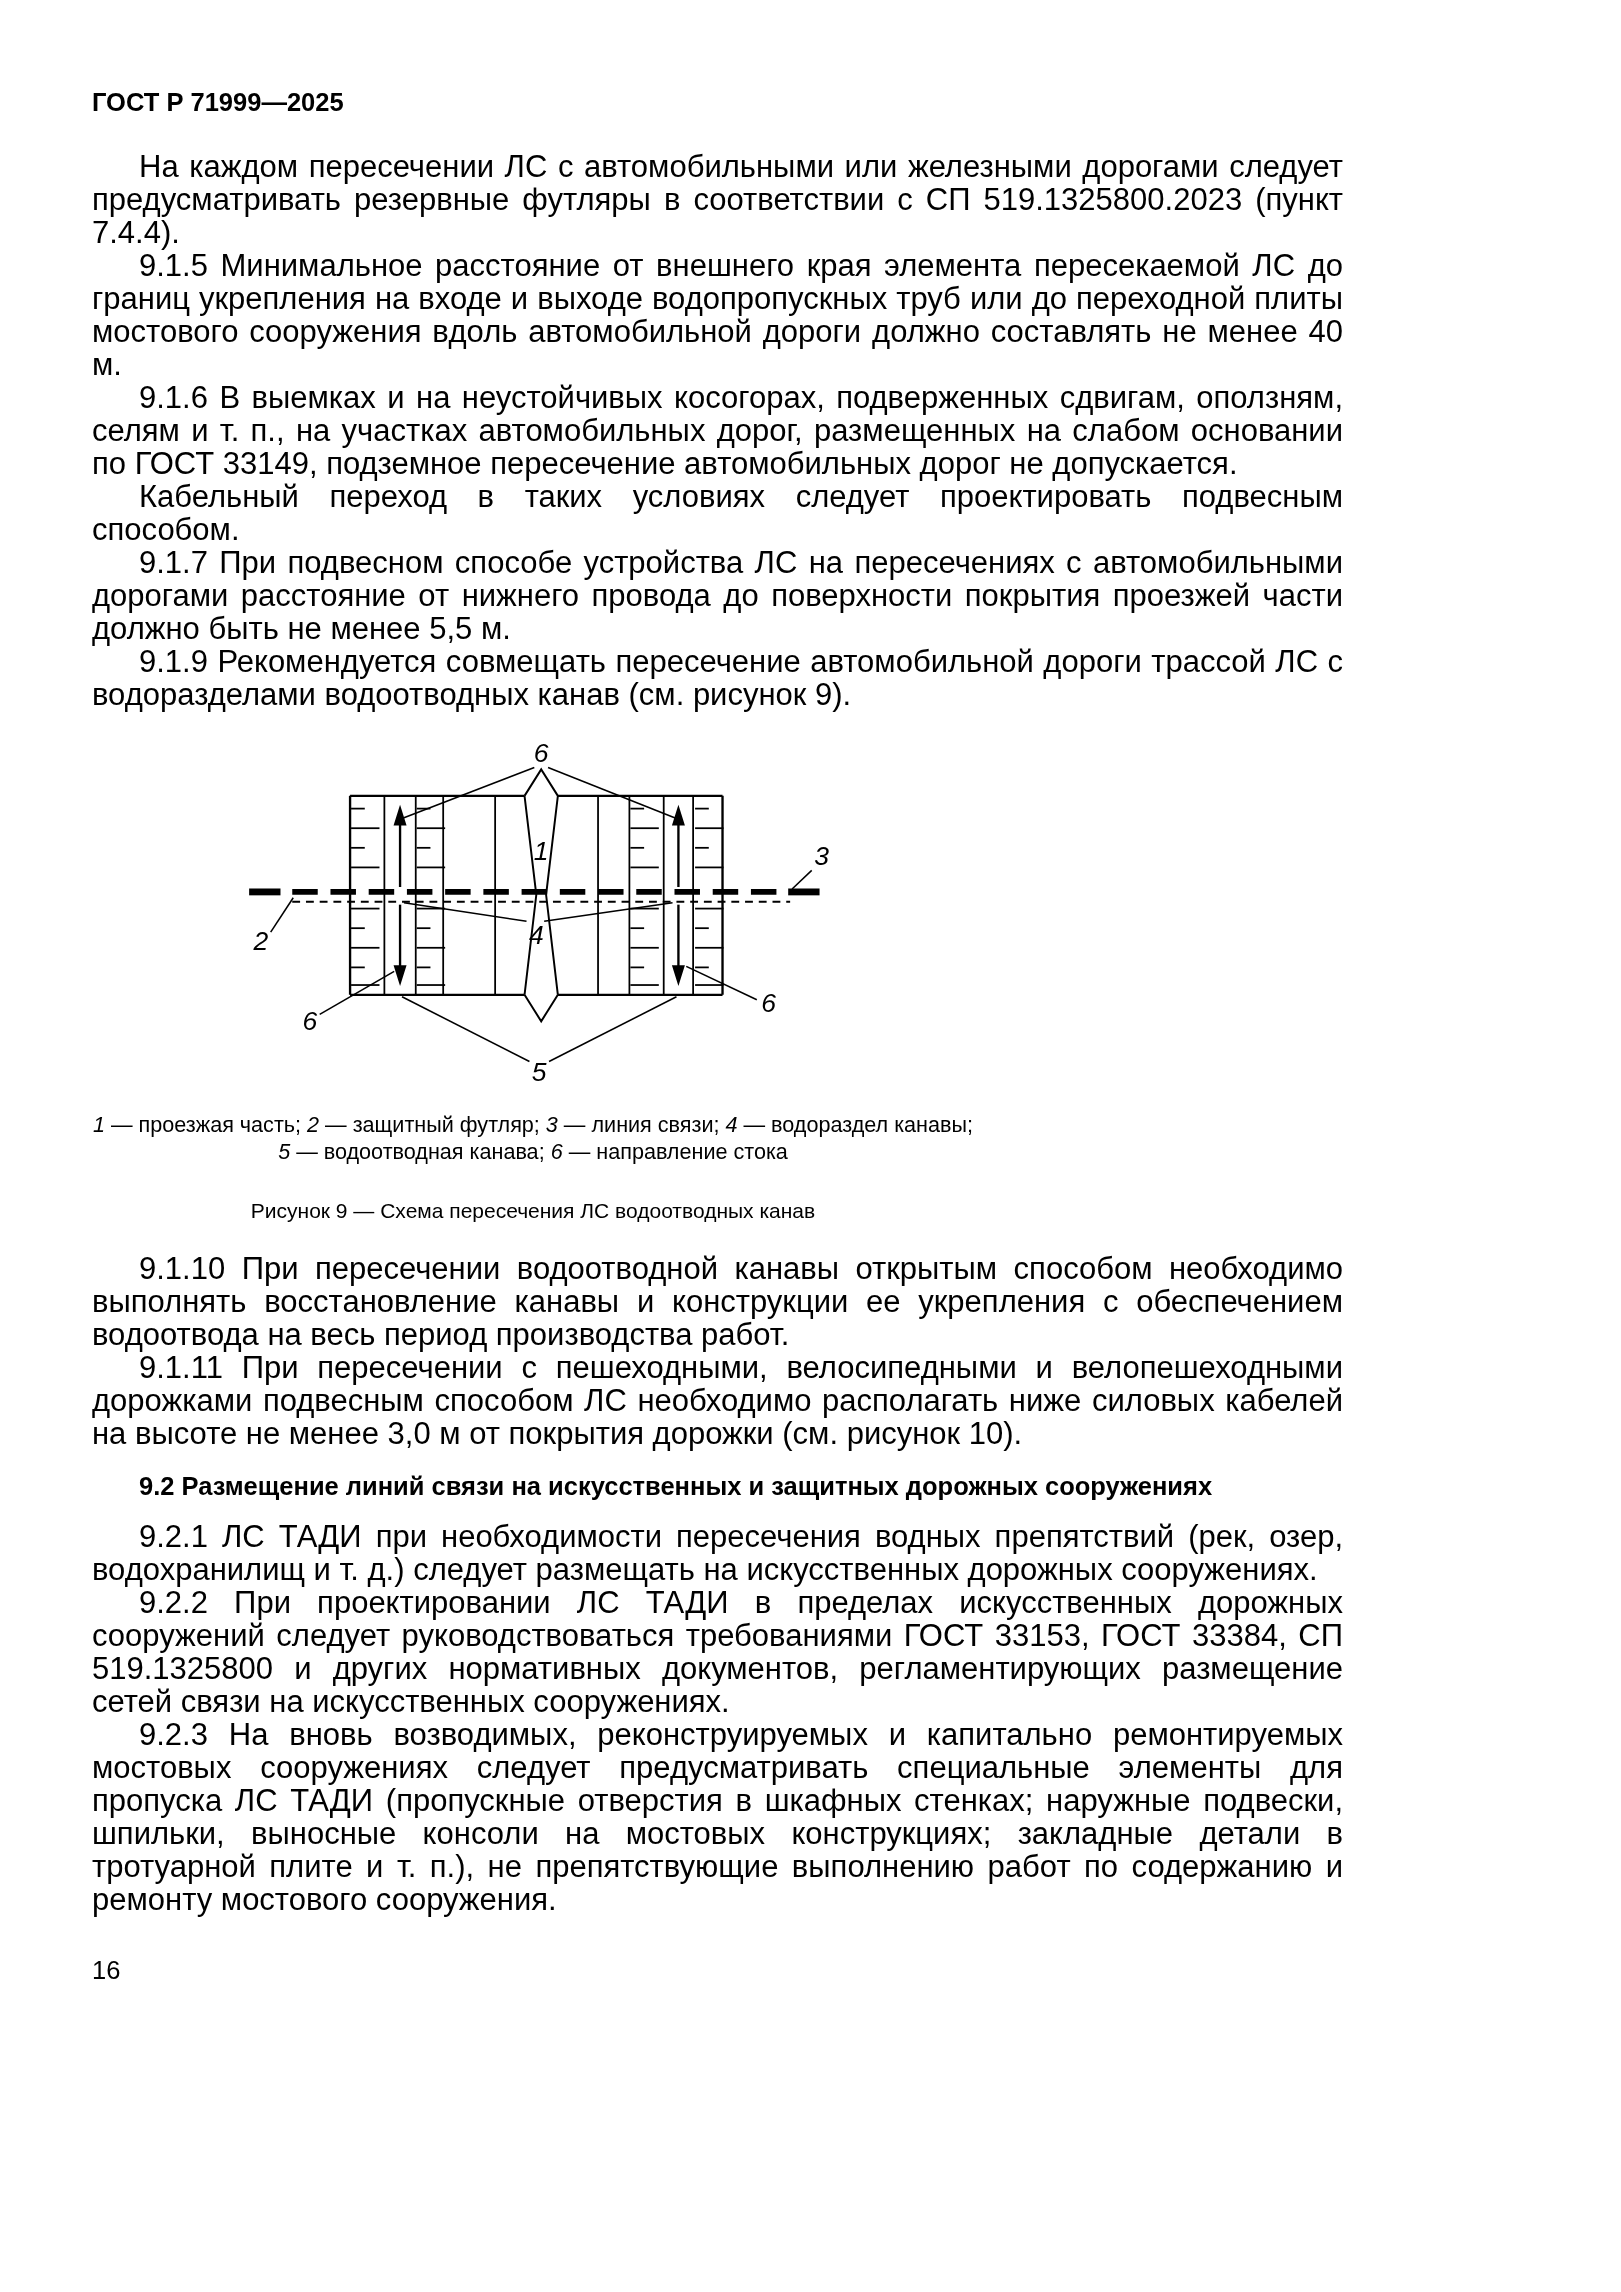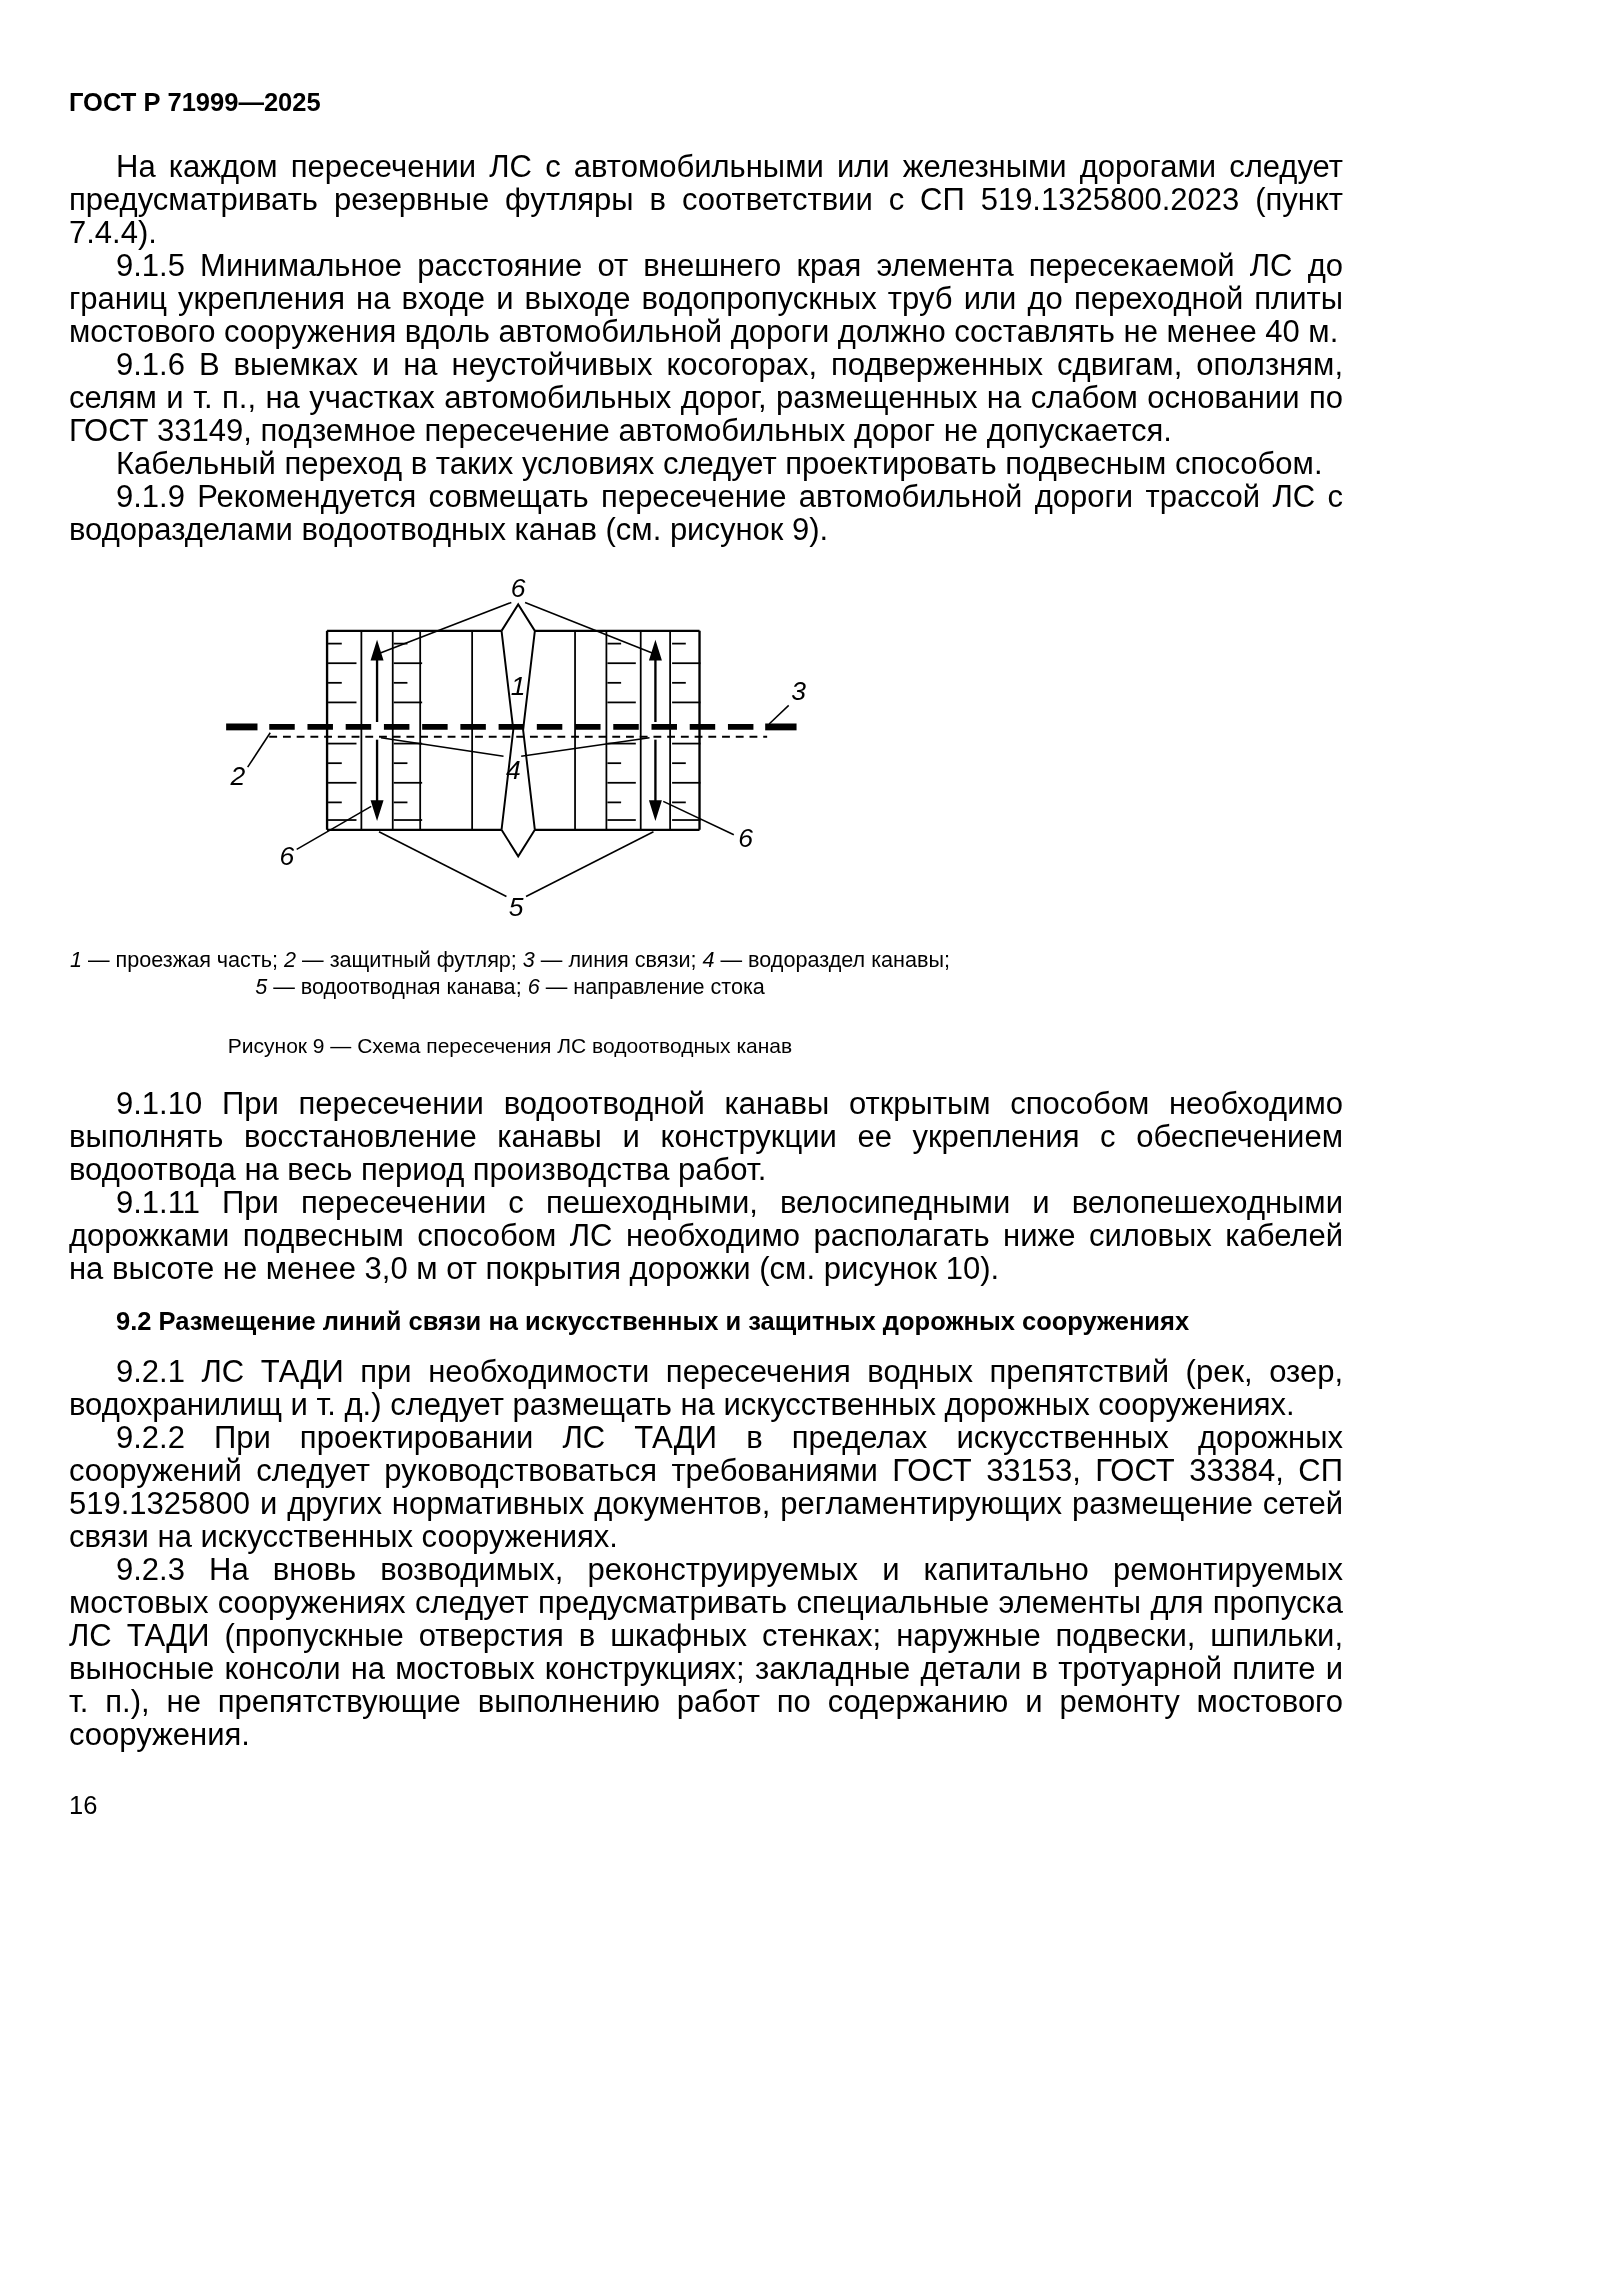--- a/index.html
+++ b/index.html
@@ -7,21 +7,21 @@
   body {
     width: 1621px;
     height: 2293px;
     background: #ffffff;
     color: #000000;
     font-family: "Liberation Sans", sans-serif;
   }
   .page {
     width: 1465px;
     height: 2293px;
-    padding: 88px 122px 0 69px;
+    padding: 88px 122px 0 92px;
     position: relative;
   }
   .doc-header {
     font-size: 25.5px;
     font-weight: bold;
     margin: 0 0 33px 0;
   }
   .para {
     font-size: 31px;
     line-height: 33px;
@@ -74,20 +74,21 @@
 <body>
 
 <div class="page">
 
   <div class="doc-header">ГОСТ Р 71999—2025</div>
 
   <p class="para">На каждом пересечении ЛС с автомобильными или железными дорогами следует предусматривать резервные футляры в соответствии с СП 519.1325800.2023 (пункт 7.4.4).</p>
   <p class="para">9.1.5  Минимальное расстояние от внешнего края элемента пересекаемой ЛС до границ укрепления на входе и выходе водопропускных труб или до переходной плиты мостового сооружения вдоль автомобильной дороги должно составлять не менее 40 м.</p>
   <p class="para">9.1.6  В выемках и на неустойчивых косогорах, подверженных сдвигам, оползням, селям и т. п., на участках автомобильных дорог, размещенных на слабом основании по ГОСТ 33149, подземное пересечение автомобильных дорог не допускается.</p>
   <p class="para">Кабельный переход в таких условиях следует проектировать подвесным способом.</p>
+  <p class="para">9.1.7  При подвесном способе устройства ЛС на пересечениях с автомобильными дорогами расстояние от нижнего провода до поверхности покрытия проезжей части должно быть не менее 5,5 м.</p>
   <p class="para">9.1.9  Рекомендуется совмещать пересечение автомобильной дороги трассой ЛС с водоразделами водоотводных канав (см. рисунок 9).</p>
 
   <div class="figure-block">
     <svg class="figure-canvas" width="608" height="345" viewBox="0 0 620 352">
       <defs>
         <g id="rungs" stroke="#000" stroke-width="1.8">
           <line x1="1" y1="90" x2="30" y2="90"></line>
           <line x1="1" y1="130" x2="30" y2="130"></line>
           <line x1="1" y1="172" x2="30" y2="172"></line>
           <line x1="1" y1="212" x2="30" y2="212"></line>

